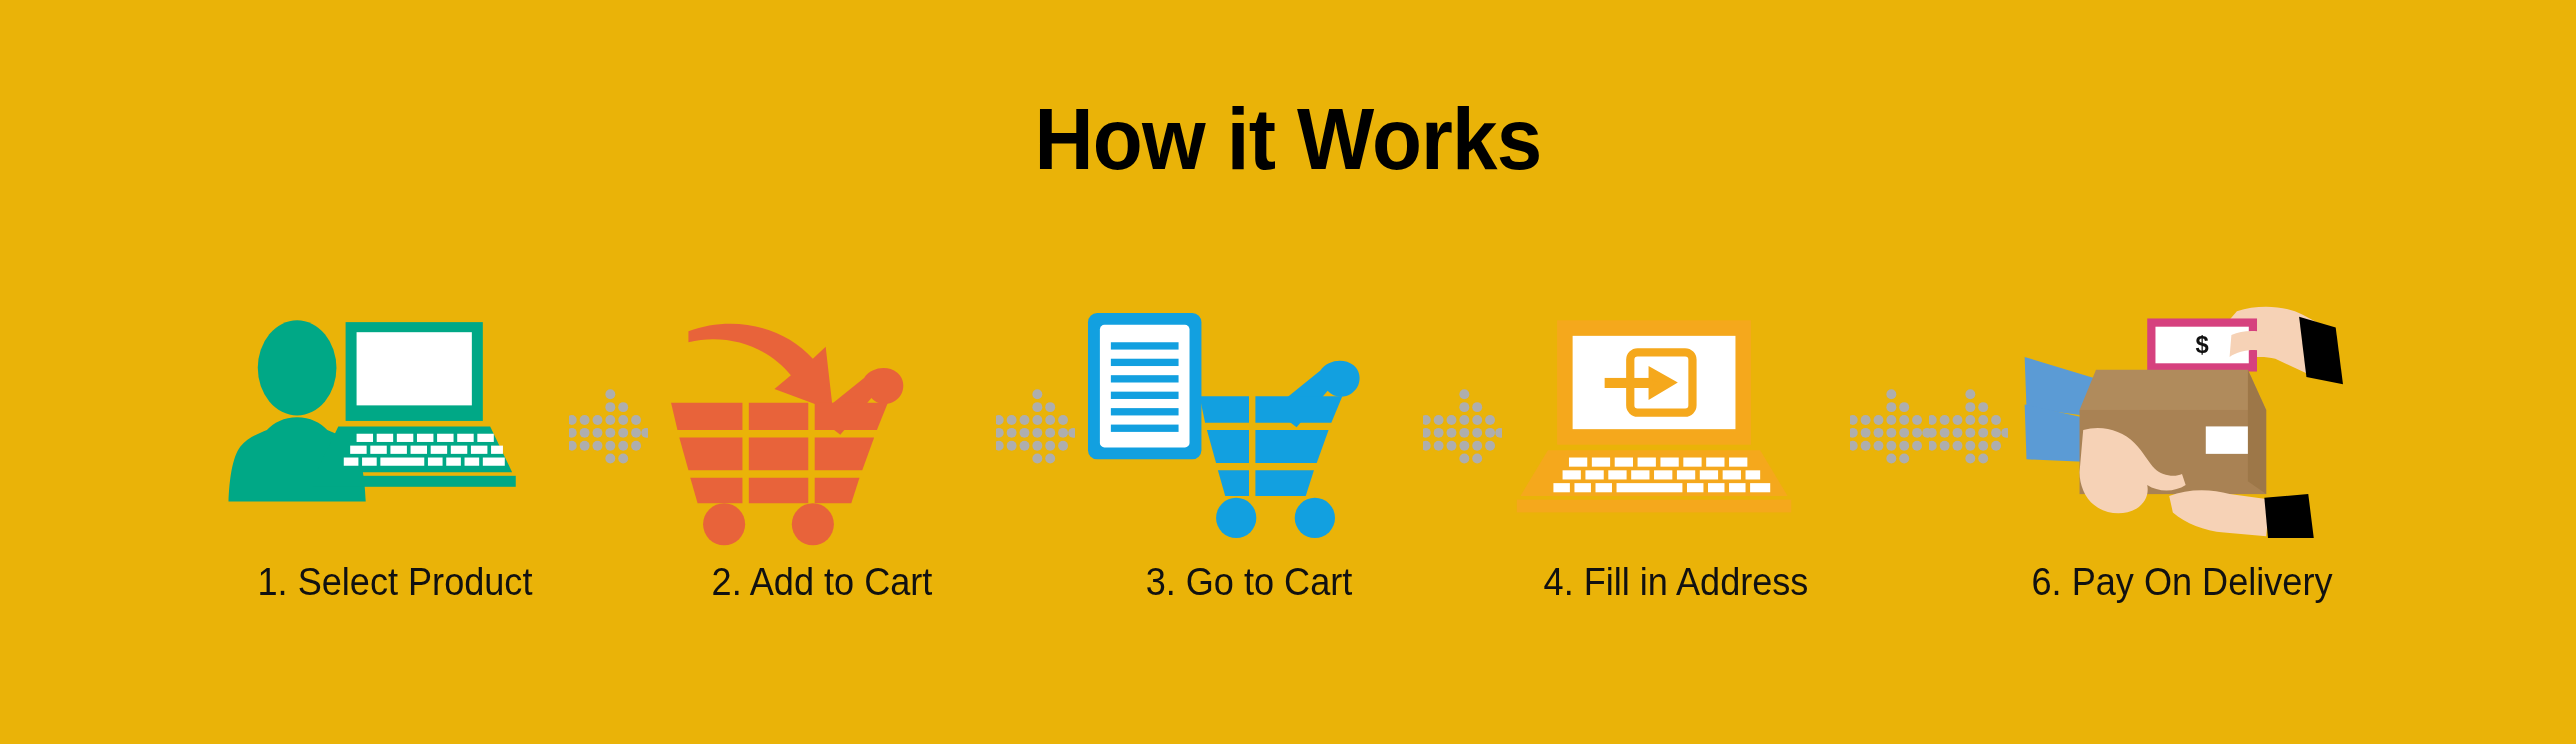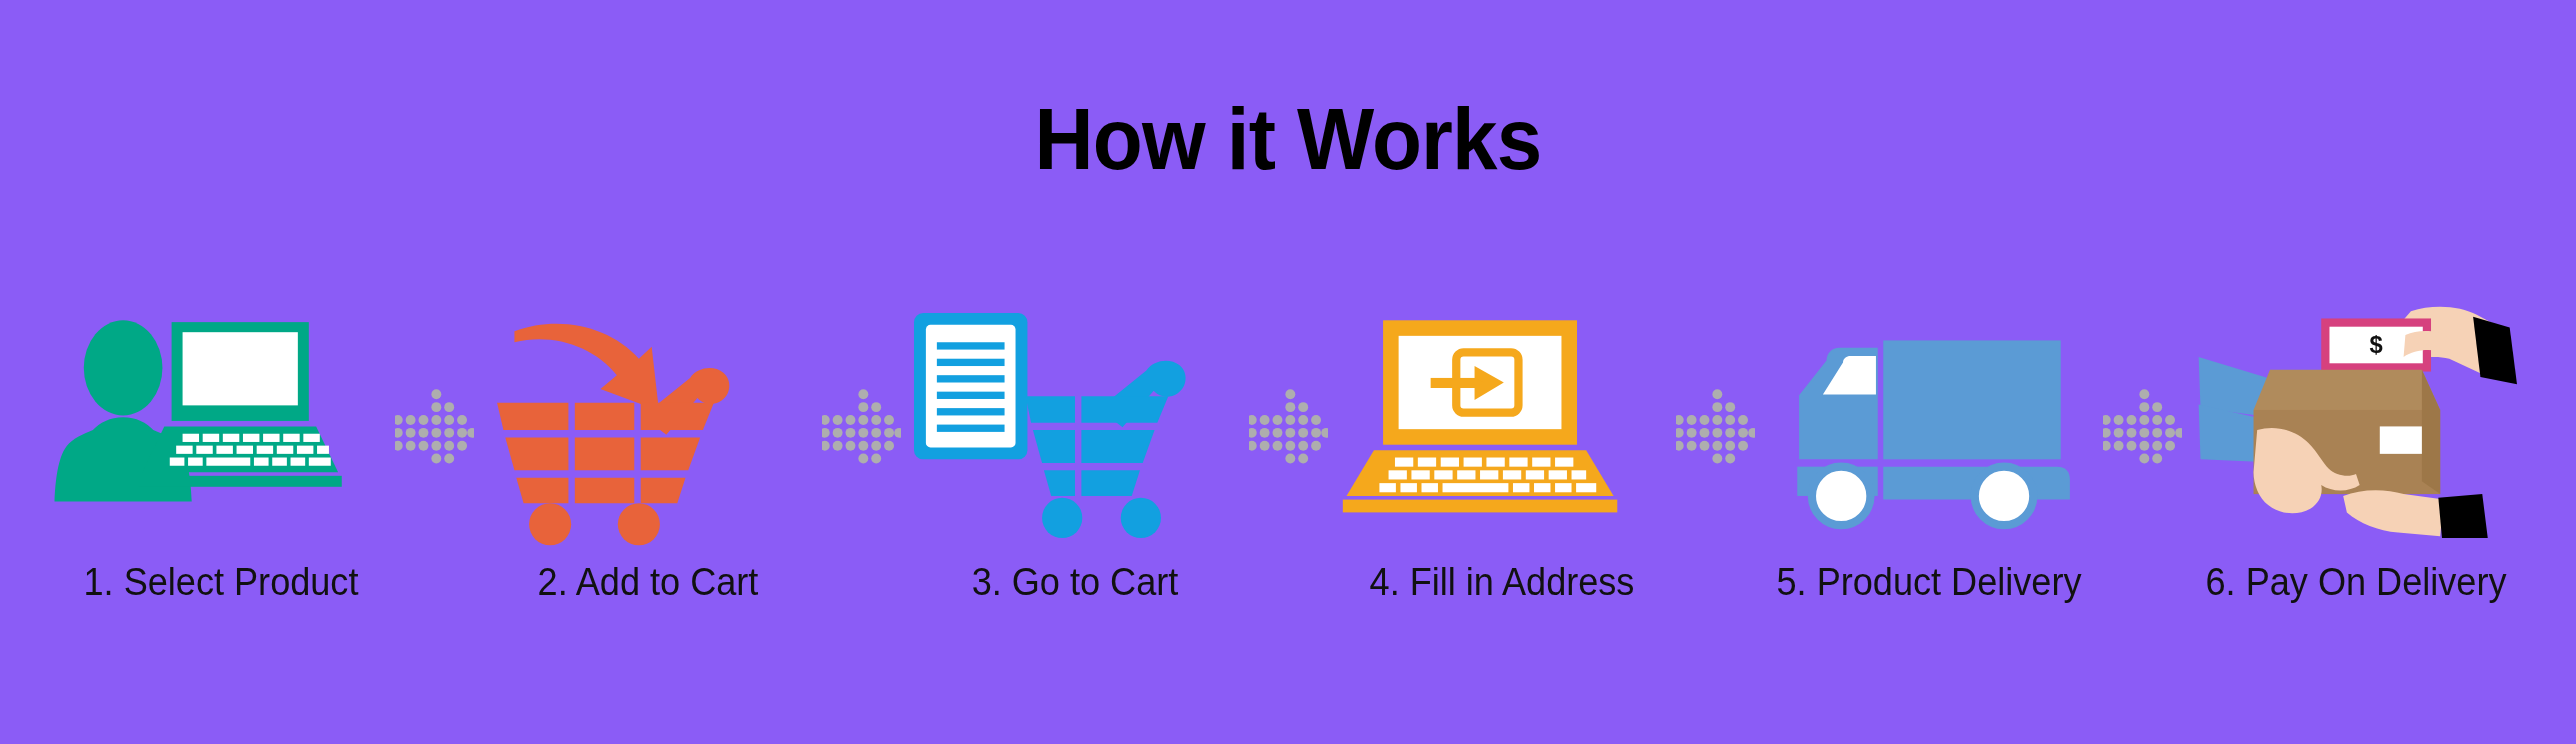--- a/index.html
+++ b/index.html
@@ -12,21 +12,21 @@
     width: 2576px;
     height: 745px;
     font-family: "Liberation Sans", "DejaVu Sans", sans-serif;
     overflow: hidden;
     position: relative;
   }
   #infographic {
     width: 2576px;
     height: 745px;
     position: relative;
-    background: #8b5cf6;
+    background: #eab308;
   }
   #title {
     position: absolute;
     top: 95px;
     left: 0;
     width: 2576px;
     text-align: center;
     font-family: "Liberation Sans Narrow", "Liberation Sans", sans-serif;
     font-weight: bold;
     font-size: 88px;
@@ -421,43 +421,20 @@
             <circle cx="45" cy="65" r="5.4"></circle>
             <circle cx="59" cy="65" r="5.4"></circle>
             <circle cx="73" cy="65" r="5.4"></circle>
           <circle cx="45" cy="79" r="5.4"></circle>
             <circle cx="59" cy="79" r="5.4"></circle>
           <circle cx="45" cy="93" r="5.4"></circle>
         </g>
       </svg>
     </div>
 
-    <div class="step">
-      <div class="step-art">
-        <svg viewBox="0 0 380 270" xmlns="http://www.w3.org/2000/svg">
-          <g fill="#5b9bd5">
-
-            <rect x="140" y="42" width="194" height="130"></rect>
-
-            <path d="M78 64
-                     c 0 -8 6 -14 14 -14
-                     l 42 0 l 0 122 l -86 0 l 0 -70 z"></path>
-
-            <path d="M140 180 L330 180 c 10 0 14 6 14 14 l 0 22 l -204 0 z"></path>
-            <rect x="46" y="180" width="88" height="32"></rect>
-          </g>
-
-          <path d="M96 66 c 0 -4 4 -7 8 -7 l 28 0 l 0 42 l -58 0 z" fill="#ffffff"></path>
-
-          <circle cx="94" cy="212" r="32" fill="#ffffff" stroke="#5b9bd5" stroke-width="9"></circle>
-          <circle cx="272" cy="212" r="32" fill="#ffffff" stroke="#5b9bd5" stroke-width="9"></circle>
-        </svg>
-      </div>
-      <div class="step-label">5. Product Delivery</div>
-    </div>
 
     <div class="connector">
       <svg viewBox="0 0 86 86" xmlns="http://www.w3.org/2000/svg">
         <g fill="#aeaeae">
           <circle cx="45" cy="9" r="5.4"></circle>
           <circle cx="45" cy="23" r="5.4"></circle>
             <circle cx="59" cy="23" r="5.4"></circle>
           <circle cx="3" cy="37" r="5.4"></circle>
             <circle cx="17" cy="37" r="5.4"></circle>
             <circle cx="31" cy="37" r="5.4"></circle>

